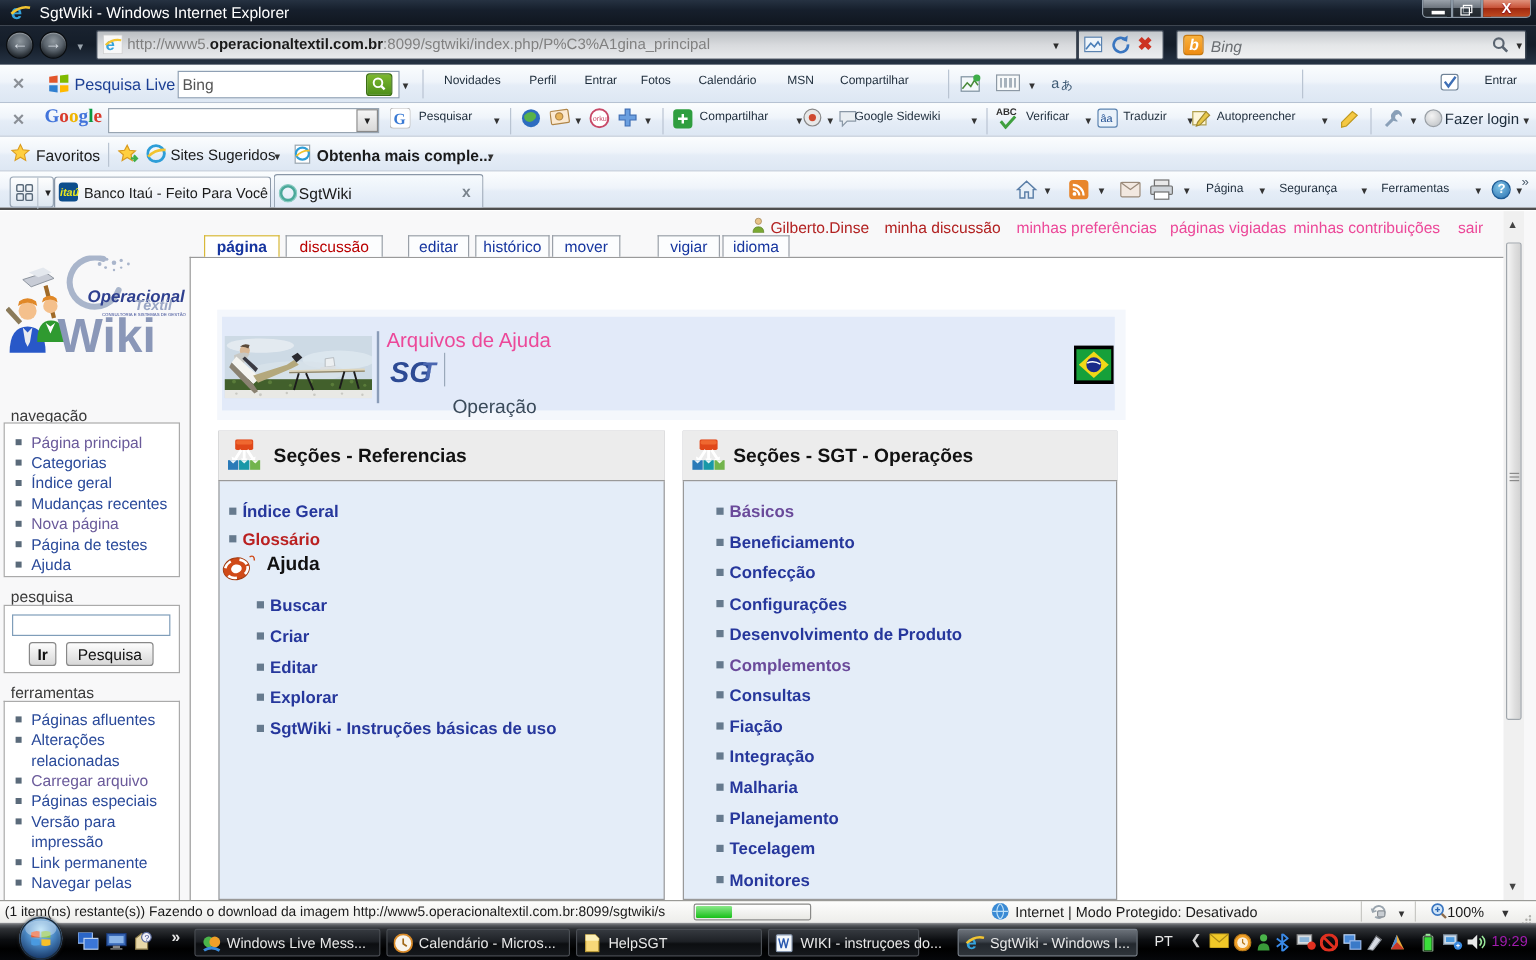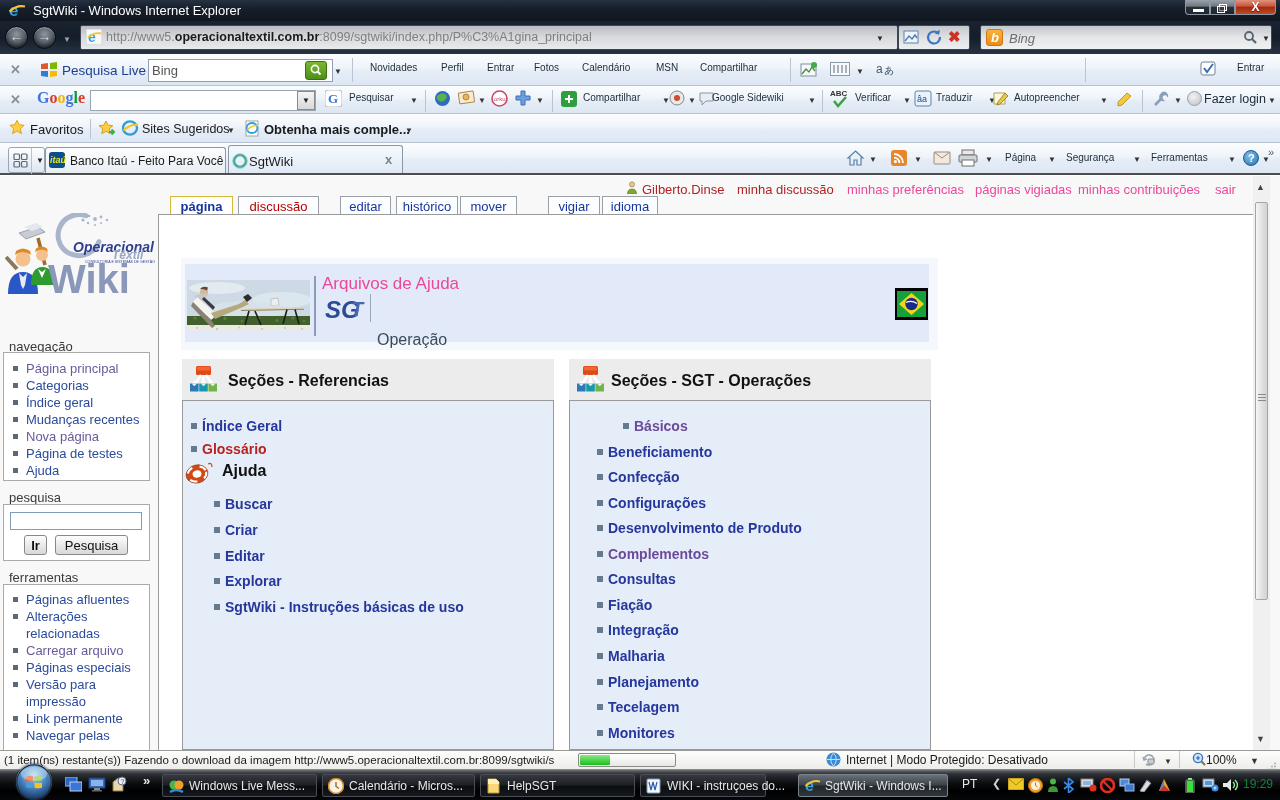--- a/index.html
+++ b/index.html
@@ -616,21 +616,21 @@
       <path d="M24 14.5 l-1 5.5 -5-2.5 z" fill="#fff"></path>
 <rect x="1" y="17.5" width="8.6" height="8" fill="#2a7ab8"></rect>
       <rect x="10.2" y="17.5" width="8.6" height="8" fill="#1898a8"></rect>
       <rect x="19.4" y="17.5" width="8.6" height="8" fill="#72b44c"></rect>
 <path d="M2.5 17.5 l2.8 2.8 2.8-2.8 z" fill="#fff" opacity=".9"></path>
       <path d="M11.7 17.5 l2.8 2.8 2.8-2.8 z" fill="#fff" opacity=".9"></path>
       <path d="M20.9 17.5 l2.8 2.8 2.8-2.8 z" fill="#fff" opacity=".9"></path>
 </svg>
   </div>
 <div class="abs sectitle" style="left:611px;top:372px;">Seções - SGT - Operações</div>
-<div class="abs itm" style="left:623px;top:418px;"><span class="sq2"></span><a class="vis2">Básicos</a></div>
+<div class="abs itm" style="left:597px;top:418px;"><span class="sq2"></span><a class="vis2">Básicos</a></div>
 <div class="abs itm" style="left:597px;top:444px;"><span class="sq2"></span><a>Beneficiamento</a></div>
 <div class="abs itm" style="left:597px;top:469px;"><span class="sq2"></span><a>Confecção</a></div>
 <div class="abs itm" style="left:597px;top:495px;"><span class="sq2"></span><a>Configurações</a></div>
 <div class="abs itm" style="left:597px;top:520px;"><span class="sq2"></span><a>Desenvolvimento de Produto</a></div>
 <div class="abs itm" style="left:597px;top:546px;"><span class="sq2"></span><a class="vis2">Complementos</a></div>
 <div class="abs itm" style="left:597px;top:571px;"><span class="sq2"></span><a>Consultas</a></div>
 <div class="abs itm" style="left:597px;top:597px;"><span class="sq2"></span><a>Fiação</a></div>
 <div class="abs itm" style="left:597px;top:622px;"><span class="sq2"></span><a>Integração</a></div>
 <div class="abs itm" style="left:597px;top:648px;"><span class="sq2"></span><a>Malharia</a></div>
 <div class="abs itm" style="left:597px;top:674px;"><span class="sq2"></span><a>Planejamento</a></div>
@@ -826,13 +826,13 @@
       <circle cx="13" cy="10" r="3.5" fill="#3a8ae0"></circle>
       <path d="M11.5 10 h3 M13 8.5 v3" stroke="#fff" stroke-width=".8"></path>
     </svg>
   </div>
 <div class="abs trayico" style="left:1222px;width:16px;height:14px;">
     <svg width="16" height="14" viewBox="0 0 16 14">
       <path d="M1 5 h4 l4-4 v12 l-4-4 H1 z" fill="#e8e8e8"></path>
       <path d="M11 4 q3 3 0 6 M13 2 q5 5 0 10" stroke="#9ae89a" stroke-width="1.4" fill="none"></path>
     </svg>
   </div>
-<div class="abs" style="left:1243px;top:777px;color:#15803d;font-size:12px;">19:29</div>
+<div class="abs" style="left:1243px;top:777px;color:#a21caf;font-size:12px;">19:29</div>
 
 </body></html>

